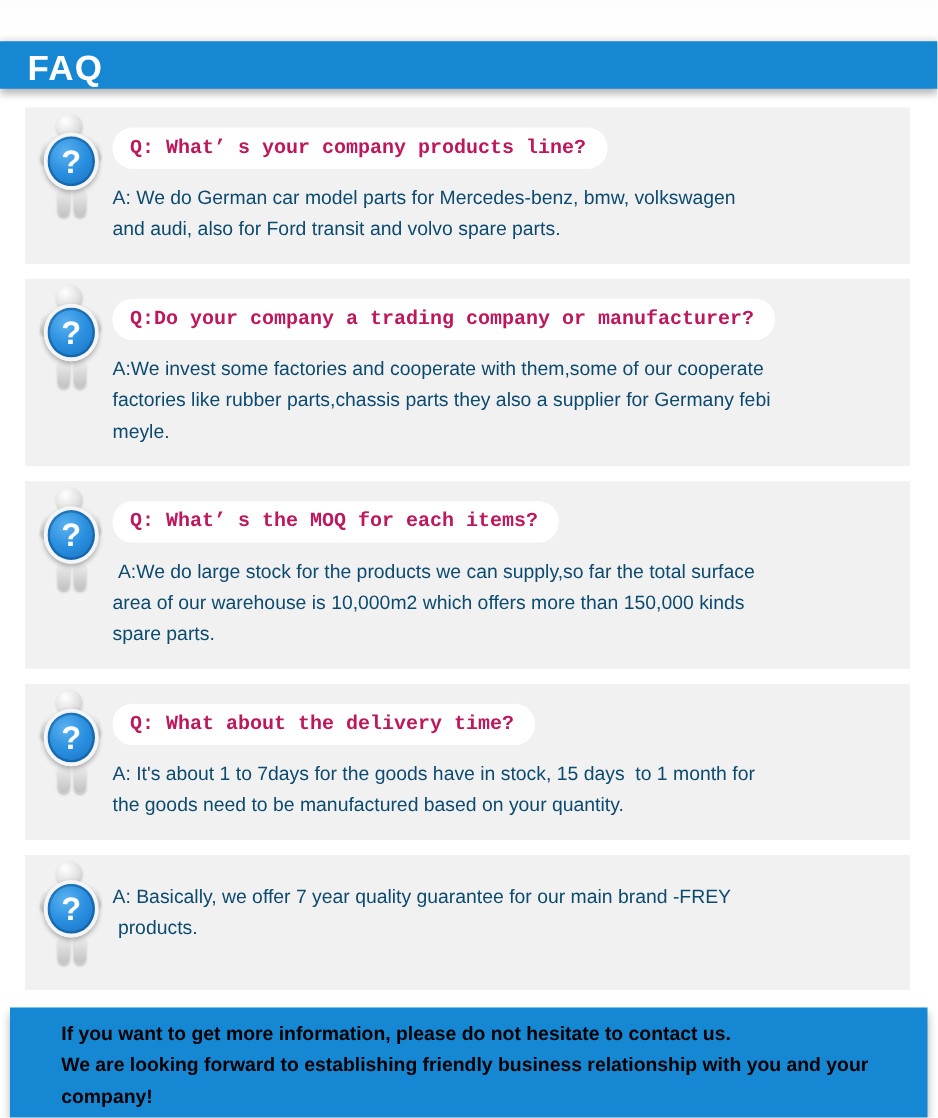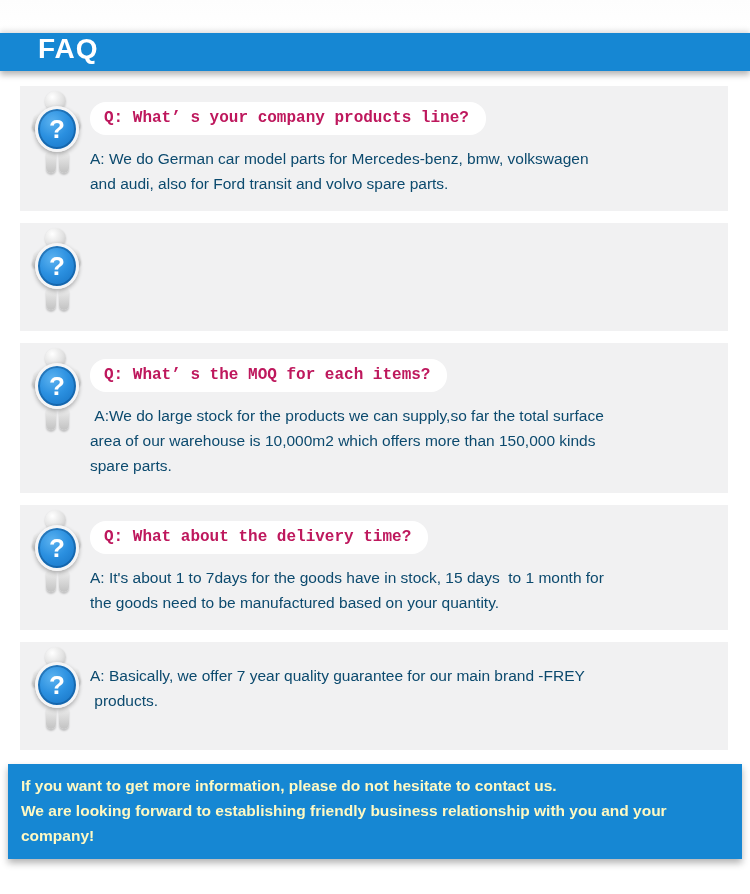--- a/index.html
+++ b/index.html
@@ -8,22 +8,22 @@
     width: 750px; height: 894px;
     background: #ffffff;
     font-family: "Liberation Sans", sans-serif;
     overflow: hidden;
   }
   
   .top-space { height: 33px; background: linear-gradient(#fdfdfd, #ffffff); }
   .header-bar {
     height: 38px; width: 750px;
     background: #1687d3;
-    display: flex; align-items: flex-start;
-    padding-left: 38px;
+    display: flex; align-items: flex-end;
+    padding-left: 22px;
     box-shadow: 0 4px 6px rgba(0,0,0,0.28), 0 -3px 5px rgba(0,0,0,0.10);
     position: relative; z-index: 2;
   }
   .header-title {
     color: #ffffff; font-size: 28px; font-weight: bold; letter-spacing: 1px;
   }
   
   .faq-list { margin: 15px 22px 0 20px; }
   .faq-item {
     background: #f1f1f2;
@@ -83,24 +83,25 @@
     max-width: 632px;
   }
   
   .footer-bar {
     margin: 14px 8px 0 8px;
     background: #1687d3;
     padding: 9px 13px 11px 13px;
     box-shadow: 0 4px 7px rgba(0,0,0,0.3);
   }
   .footer-line {
-    color: #fef9c3;
+    color: #000000;
     font-size: 15.5px;
     font-weight: bold;
     line-height: 25px;
+    margin-left: 28px;
   }
 </style>
 </head>
 <body>
 
 <div class="top-space"></div>
 
 <div class="header-bar">
   <span class="header-title">FAQ</span>
 </div>
@@ -123,20 +124,24 @@
 
   <div class="faq-item">
     <div class="mascot">
       <span class="m-head"></span>
       <span class="m-arm m-arm-l"></span>
       <span class="m-arm m-arm-r"></span>
       <span class="m-leg m-leg-l"></span>
       <span class="m-leg m-leg-r"></span>
       <span class="m-badge">?</span>
     </div>
+    <div class="q-bubble">Q:Do your company a trading company or manufacturer?</div>
+    <div class="answer">A:We invest some factories and cooperate with them,some of our cooperate
+factories like rubber parts,chassis parts they also a supplier for Germany febi
+meyle.</div>
   </div>
 
   <div class="faq-item">
     <div class="mascot">
       <span class="m-head"></span>
       <span class="m-arm m-arm-l"></span>
       <span class="m-arm m-arm-r"></span>
       <span class="m-leg m-leg-l"></span>
       <span class="m-leg m-leg-r"></span>
       <span class="m-badge">?</span>

